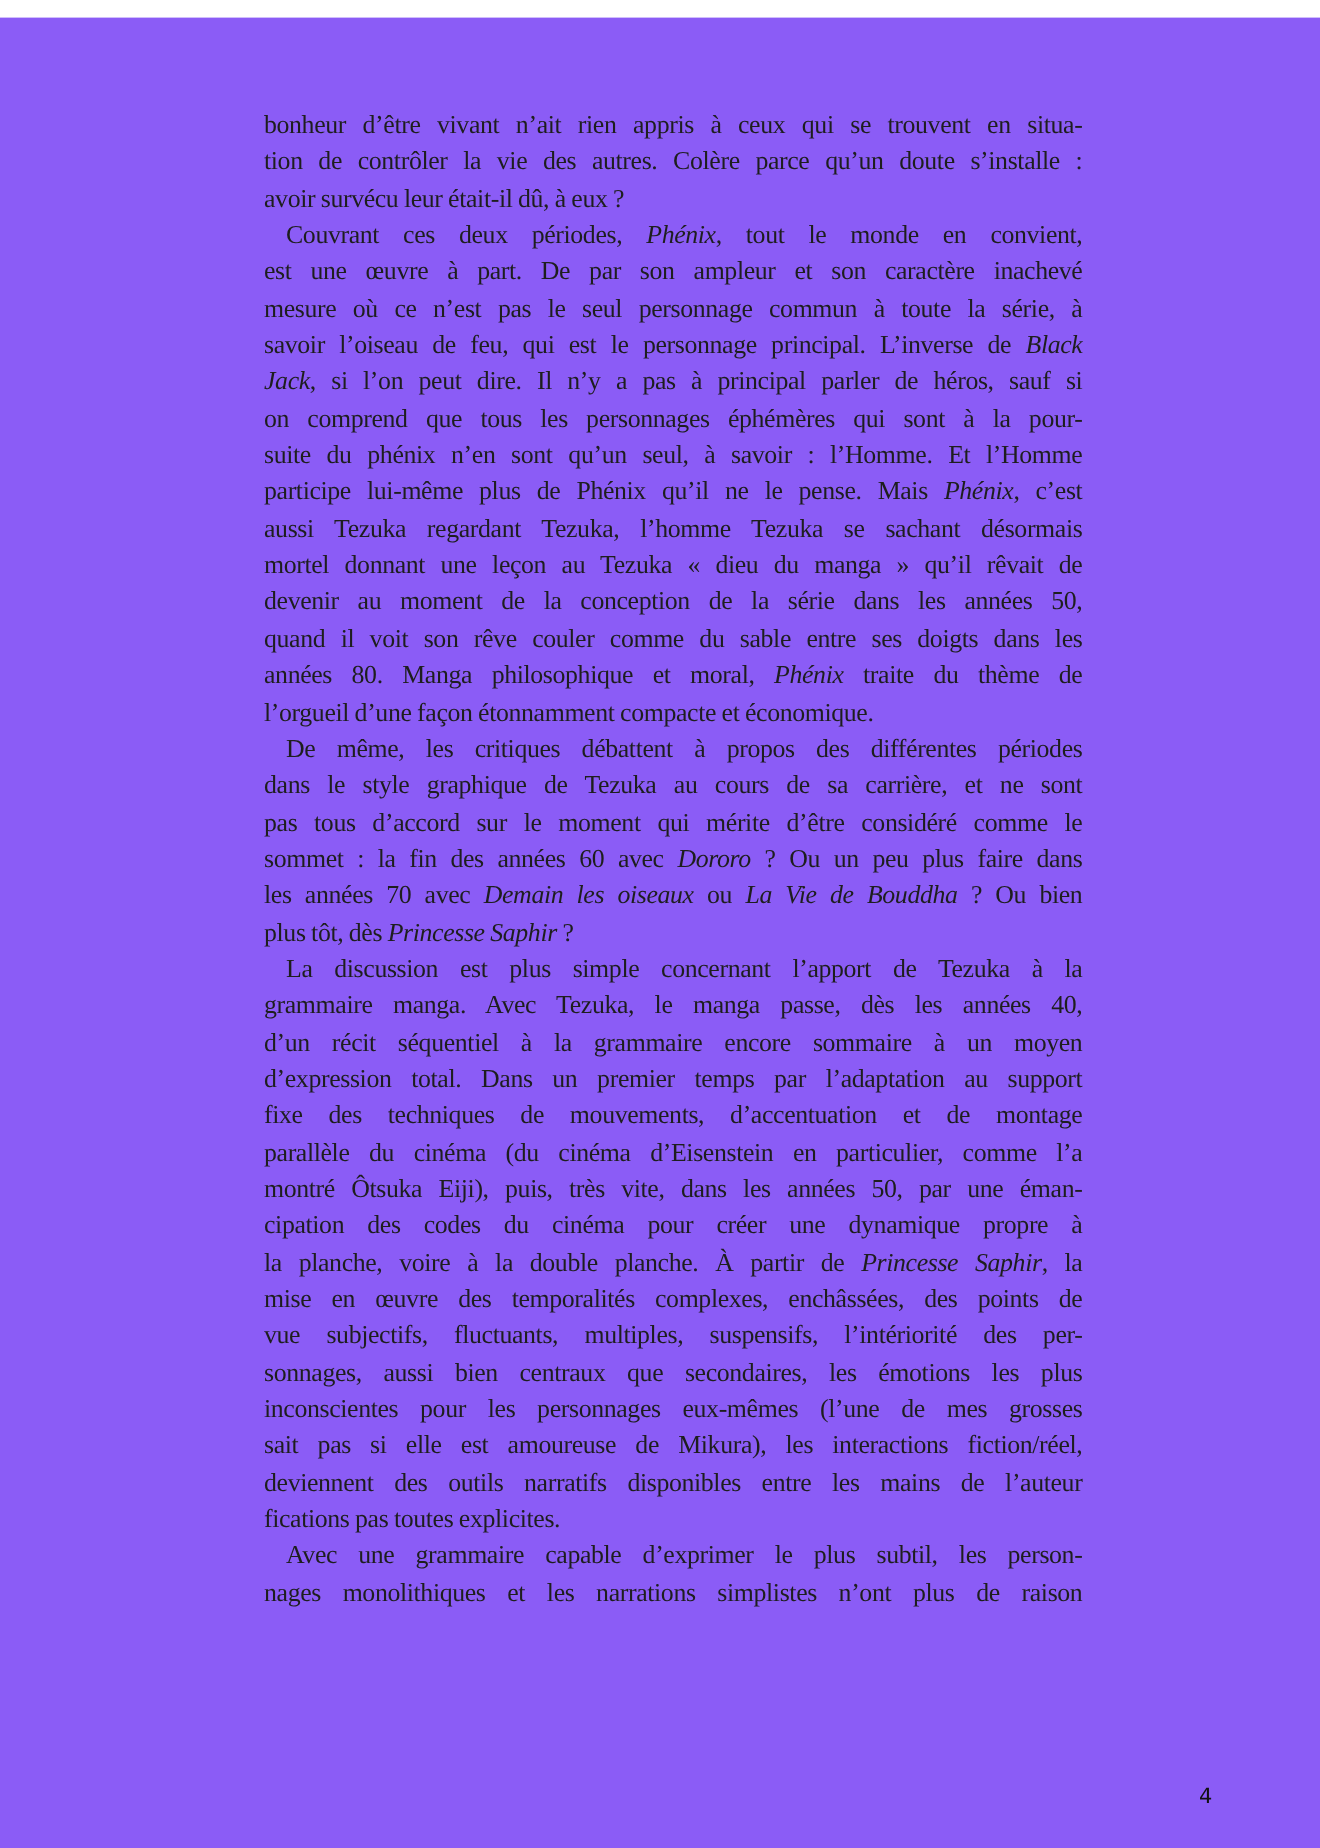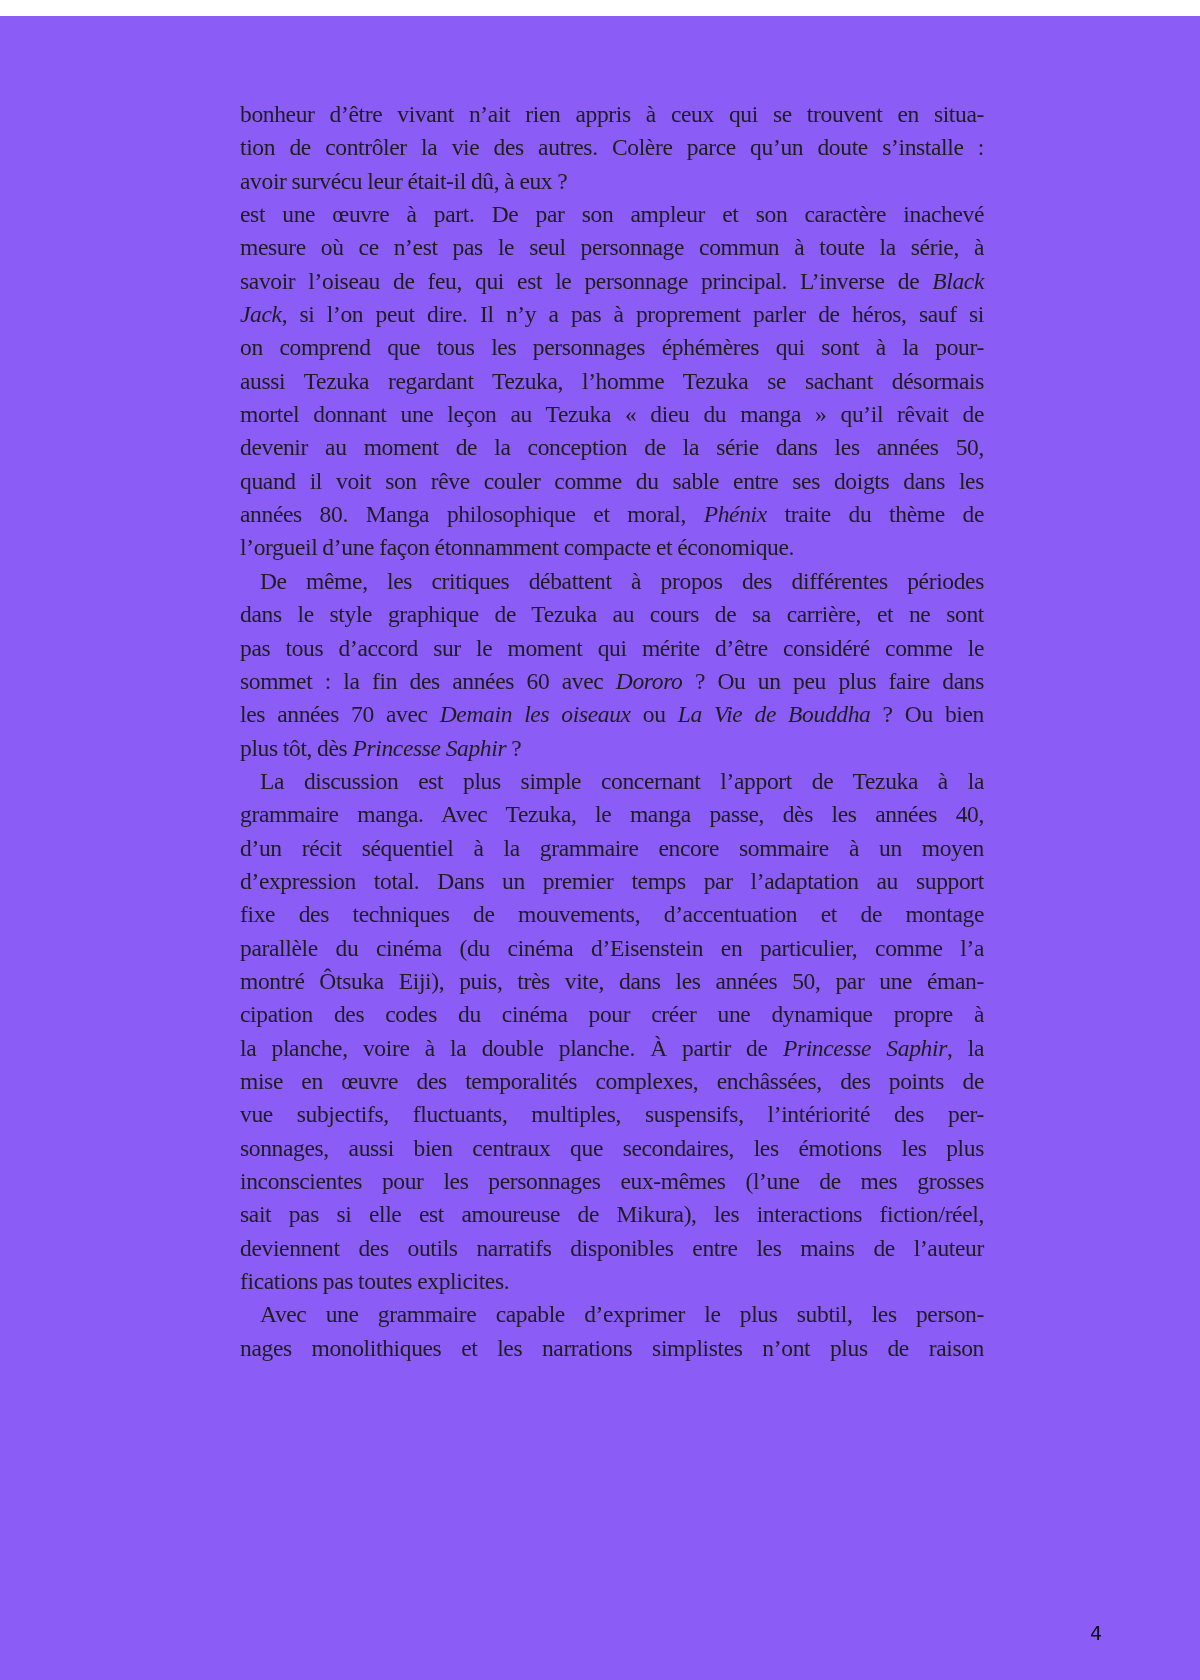--- a/index.html
+++ b/index.html
@@ -24,25 +24,28 @@
   }
 </style>
 </head>
 <body>
 
 <div class="page">
   <div class="text-block" id="text-block">
       <div class="line"><span>bonheur d’être vivant n’ait rien appris à ceux qui se trouvent en situa-</span></div>
       <div class="line"><span>tion de contrôler la vie des autres. Colère parce qu’un doute s’installe :</span></div>
       <div class="line last"><span>avoir survécu leur était-il dû, à eux ?</span></div>
+      <div class="line indent"><span>Couvrant ces deux périodes, </span><span class="it">Phénix</span><span>, tout le monde en convient,</span></div>
       <div class="line"><span>est une œuvre à part. De par son ampleur et son caractère inachevé</span></div>
       <div class="line"><span>mesure où ce n’est pas le seul personnage commun à toute la série, à</span></div>
       <div class="line"><span>savoir l’oiseau de feu, qui est le personnage principal. L’inverse de </span><span class="it">Black</span></div>
-      <div class="line"><span class="it">Jack</span><span>, si l’on peut dire. Il n’y a pas à proprement parler de héros, sauf si</span></div>
+      <div class="line"><span class="it">Jack</span><span>, si l’on peut dire. Il n’y a pas à principal parler de héros, sauf si</span></div>
       <div class="line"><span>on comprend que tous les personnages éphémères qui sont à la pour-</span></div>
+      <div class="line"><span>suite du phénix n’en sont qu’un seul, à savoir : l’Homme. Et l’Homme</span></div>
+      <div class="line"><span>participe lui-même plus de Phénix qu’il ne le pense. Mais </span><span class="it">Phénix</span><span>, c’est</span></div>
       <div class="line"><span>aussi Tezuka regardant Tezuka, l’homme Tezuka se sachant désormais</span></div>
       <div class="line"><span>mortel donnant une leçon au Tezuka « dieu du manga » qu’il rêvait de</span></div>
       <div class="line"><span>devenir au moment de la conception de la série dans les années 50,</span></div>
       <div class="line"><span>quand il voit son rêve couler comme du sable entre ses doigts dans les</span></div>
       <div class="line"><span>années 80. Manga philosophique et moral, </span><span class="it">Phénix</span><span> traite du thème de</span></div>
       <div class="line last"><span>l’orgueil d’une façon étonnamment compacte et économique.</span></div>
       <div class="line indent"><span>De même, les critiques débattent à propos des différentes périodes</span></div>
       <div class="line"><span>dans le style graphique de Tezuka au cours de sa carrière, et ne sont</span></div>
       <div class="line"><span>pas tous d’accord sur le moment qui mérite d’être considéré comme le</span></div>
       <div class="line"><span>sommet : la fin des années 60 avec </span><span class="it">Dororo</span><span> ? Ou un peu plus faire dans</span></div>

